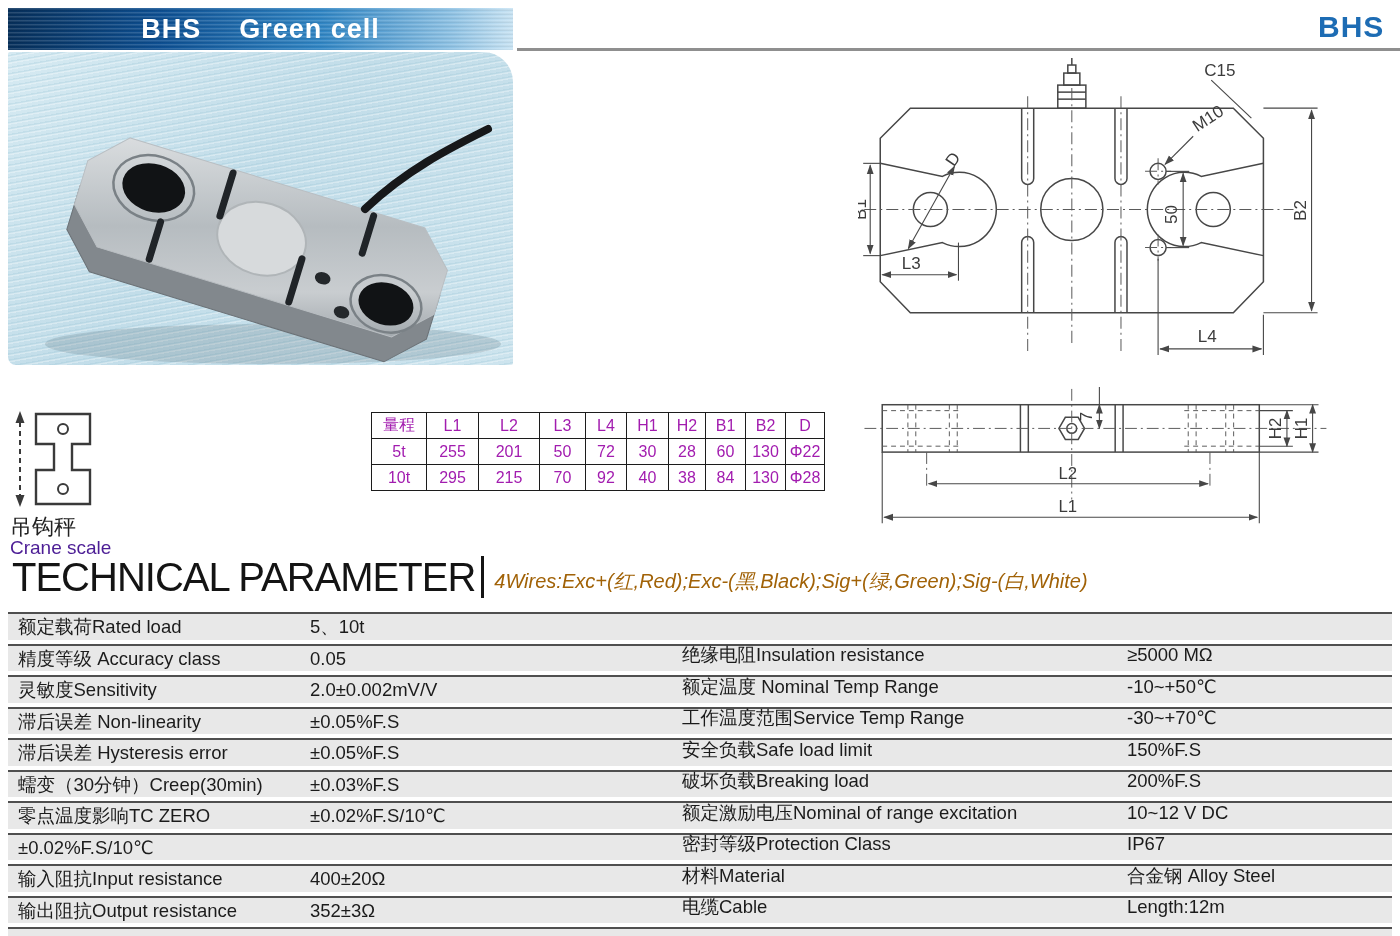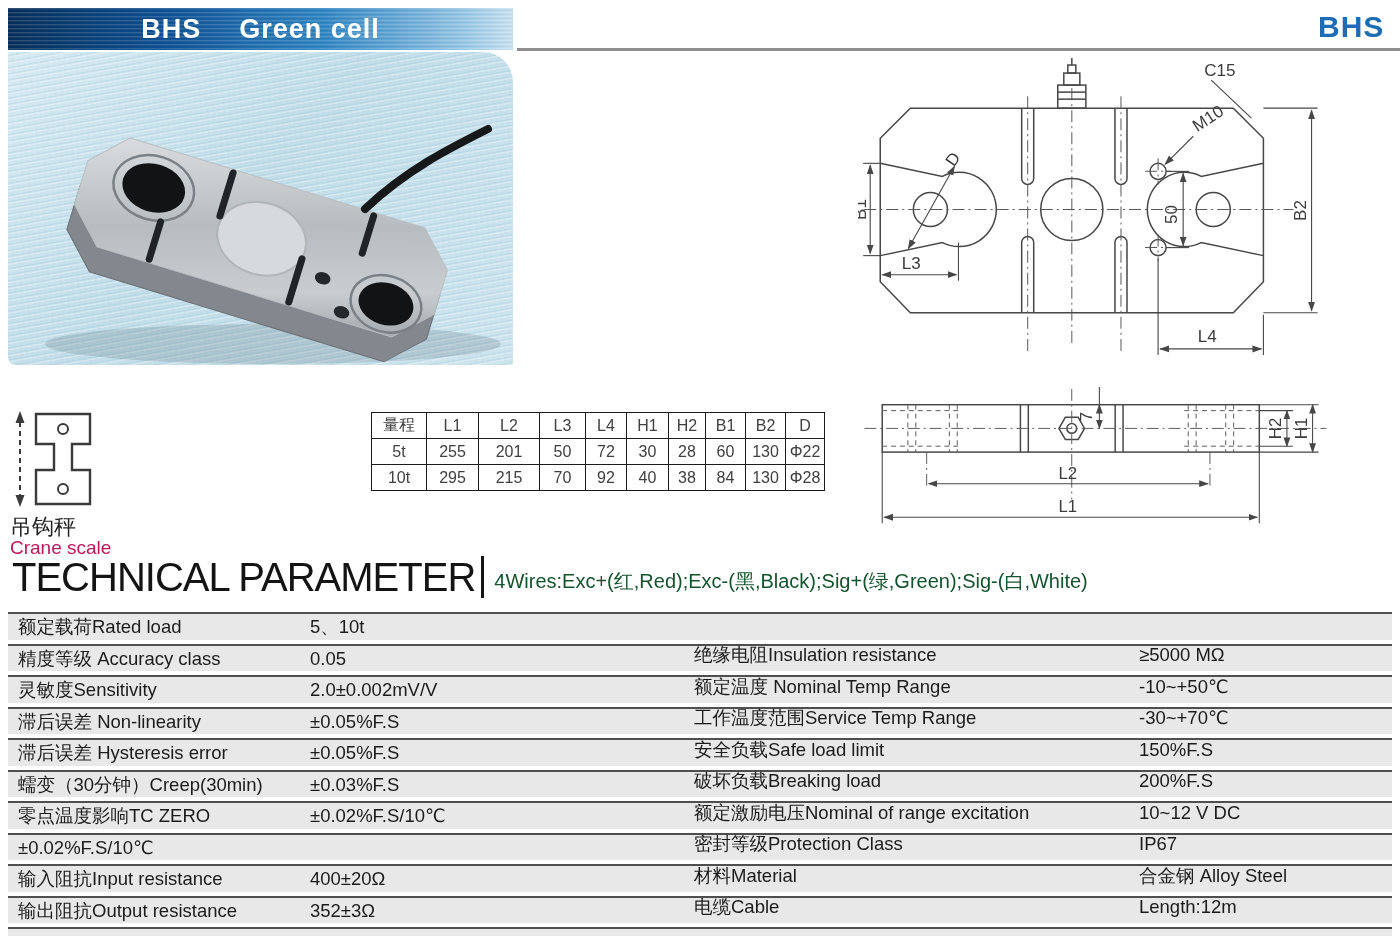--- a/index.html
+++ b/index.html
@@ -29,37 +29,37 @@
   .draw-side{position:absolute;left:858px;top:383px;width:542px;height:153px;}
   svg text{font-family:"Liberation Sans","DejaVu Sans",sans-serif;font-size:17px;fill:#3c3c3c;}
   .oln{stroke:#474747;stroke-width:1.5;fill:none;}
   .cl{stroke:#5a5a5a;stroke-width:1;fill:none;stroke-dasharray:12 4 2 4;}
   .dsh{stroke:#5a5a5a;stroke-width:1;fill:none;stroke-dasharray:5 4;}
   .dim{stroke:#474747;stroke-width:1.1;fill:none;}
 
   
   .crane-svg{position:absolute;left:10px;top:408px;width:92px;height:102px;}
   .crane-cn{position:absolute;left:10px;top:512px;font-size:22px;color:#222;}
-  .crane-en{position:absolute;left:10px;top:537px;font-size:19px;color:#be185d;}
+  .crane-en{position:absolute;left:10px;top:537px;font-size:19px;color:#4c1d95;}
 
   
   .dimtab{position:absolute;left:371px;top:412px;border-collapse:collapse;table-layout:fixed;}
-  .dimtab td{border:1.6px solid #1c1c1c;text-align:center;font-size:16px;color:#404040;
+  .dimtab td{border:1.6px solid #1c1c1c;text-align:center;font-size:16px;color:#a21caf;
              height:25px;padding:0 2px;white-space:nowrap;}
 
   
   .tech{position:absolute;left:12px;top:556px;display:flex;align-items:flex-end;}
   .tech-title{font-size:40px;color:#141414;letter-spacing:-1px;line-height:1.05;}
   .tech-bar{width:3px;height:42px;background:#141414;margin:0 10px 0 6px;}
-  .tech-wires{font-size:20px;color:#14532d;padding-bottom:3px;white-space:nowrap;}
+  .tech-wires{font-size:20px;color:#a16207;padding-bottom:3px;white-space:nowrap;font-style:italic;}
 
   
   .ptab{position:absolute;left:8px;top:608px;width:1384px;}
   .prow{display:flex;background:#e8e8e8;height:25.5px;line-height:25.5px;
-        border-top:2px solid #4f4f4f;margin-top:4px;font-size:18.5px;padding-left:10px;gap:12px;}
+        border-top:2px solid #4f4f4f;margin-top:4px;font-size:18.5px;padding-left:10px;}
   .p-left{width:664px;display:flex;flex:none;}
   .p-ll{min-width:292px;white-space:nowrap;}
   .p-lv{white-space:nowrap;}
   .p-right{flex:1;display:flex;margin-top:28px;}
   .p-rl{min-width:445px;white-space:nowrap;}
   .p-rv{white-space:nowrap;}
   .pclose{border-top:2px solid #4f4f4f;margin-top:4px;height:9px;background:#e8e8e8;}
 </style>
 </head>
 <body>

